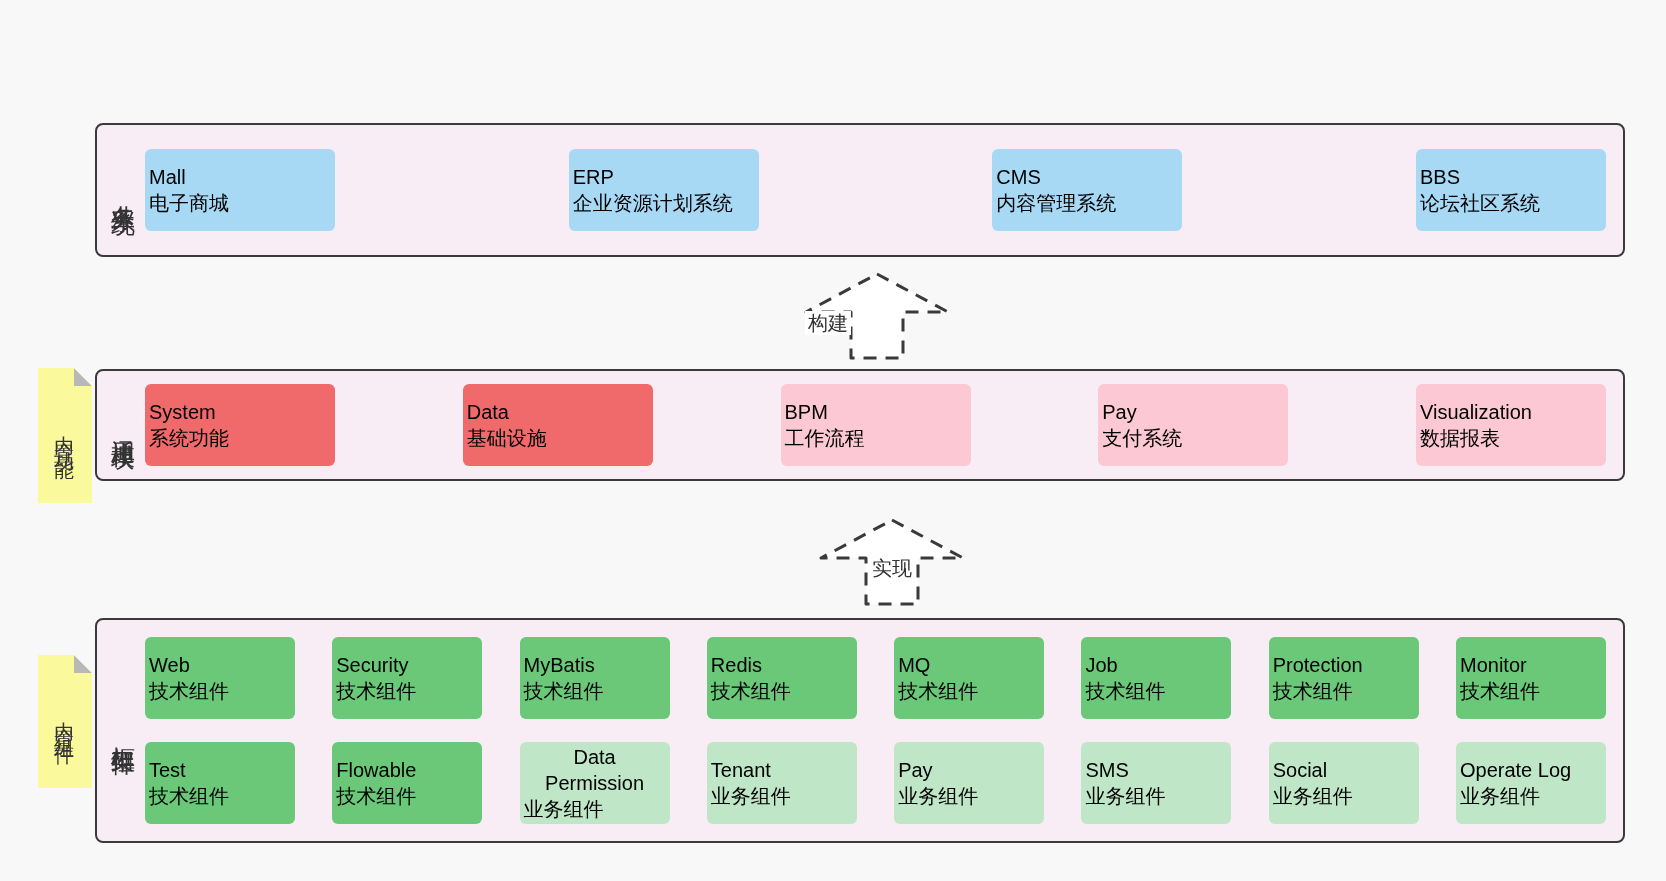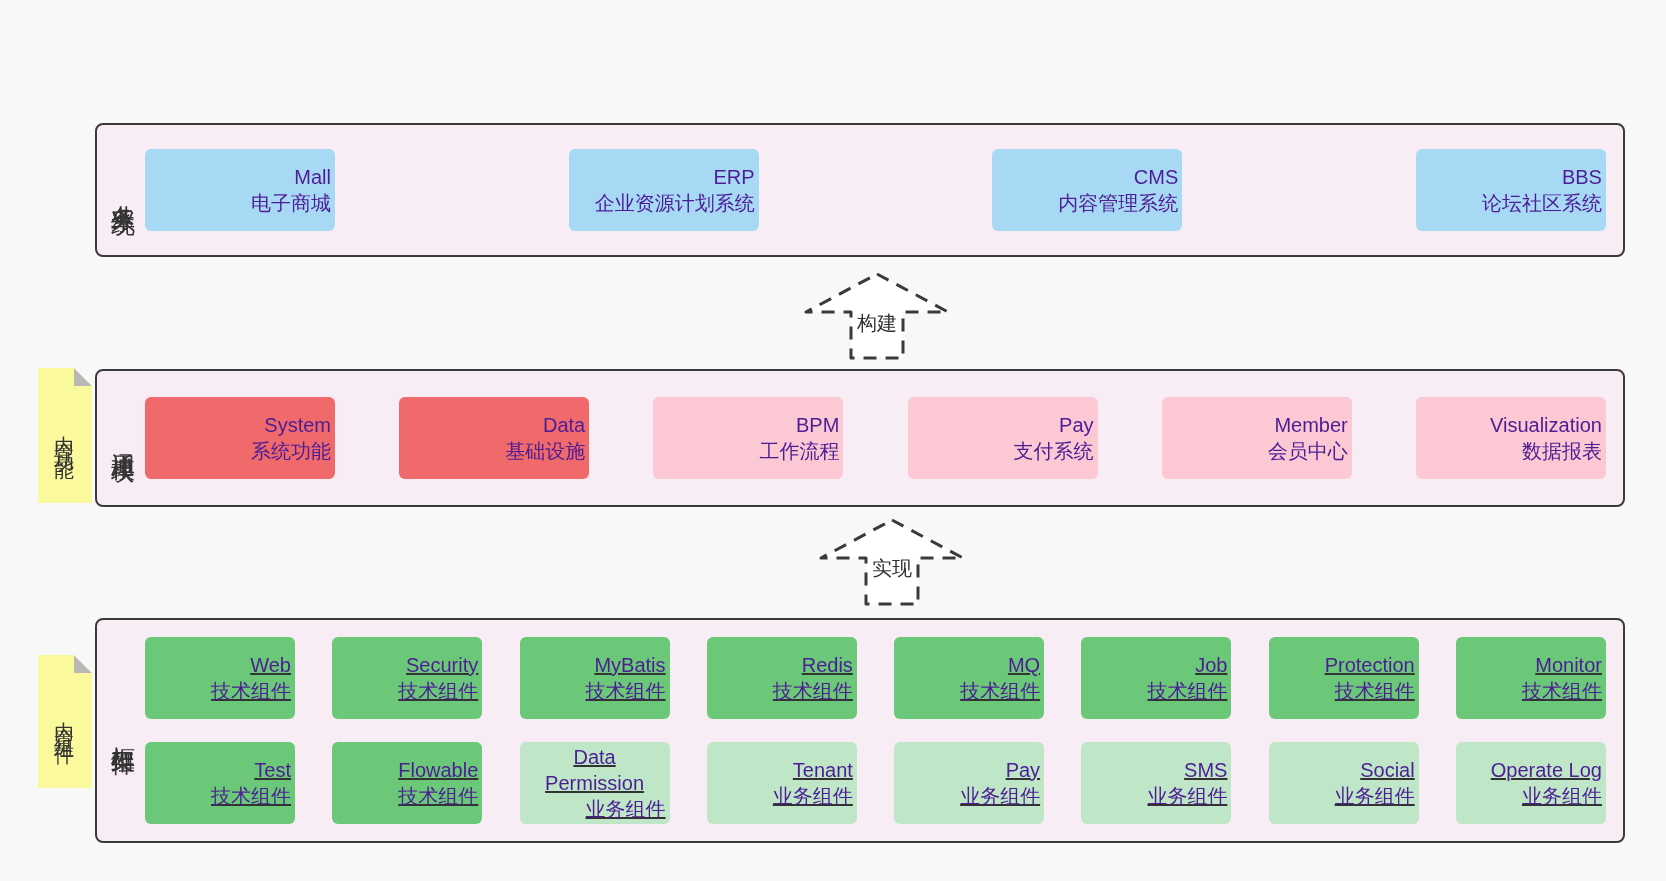--- a/index.html
+++ b/index.html
@@ -12,26 +12,26 @@
     box-sizing:border-box;display:flex;align-items:center;
     padding:0 17px 0 4px;
   }
   .layer-label{
     writing-mode:vertical-rl;text-orientation:upright;
     font-size:24px;letter-spacing:2px;color:#333;
     width:44px;text-align:center;display:flex;align-items:center;justify-content:center;
     flex:0 0 44px;
   }
   .row{flex:1;display:flex;justify-content:space-between;align-items:center;}
-  .rows{flex:1;display:flex;flex-direction:column;gap:23px;text-decoration:underline;}
+  .rows{flex:1;display:flex;flex-direction:column;gap:23px;}
 
   .box{
     border-radius:6px;display:flex;flex-direction:column;
-    align-items:flex-end;justify-content:center;text-align:center;
-    font-size:20px;line-height:26px;color:#4c1d95;
+    align-items:flex-start;justify-content:center;text-align:center;
+    font-size:20px;line-height:26px;color:#000000;
     height:82px;box-sizing:border-box;padding:2px 4px;
   }
   .w190{width:190px;}
   .w150{width:150px;}
   .blue{background:#a7d9f5;}
   .red{background:#f0696b;}
   .pink{background:#fbc8d3;}
   .green{background:#6ac878;}
   .lightgreen{background:#bee6c7;}
 
@@ -80,51 +80,47 @@
       <div class="box blue w190">
         <span>BBS</span>
         <span>论坛社区系统</span>
       </div>
     </div>
   </div>
 
   <svg class="arrow" style="left:802px;top:271px;" viewBox="0 0 150 90">
     <path d="M75 3 L146 41 L101 41 L101 87 L49 87 L49 41 L4 41 Z"></path>
   </svg>
-  <div class="arrow-label" style="left:877px;top:311px;">构建</div>
+  <div class="arrow-label" style="left:828px;top:311px;">构建</div>
 
   <div class="sticky" style="top:368px;height:135px;">
     <span class="fold"></span>
     <span class="sticky-text">内置功能</span>
   </div>
 
-  <div class="panel" style="top:369px;height:138px;">
+  <div class="panel" style="top:369px;height:112px;">
     <div class="layer-label">通用模块</div>
     <div class="row">
       <div class="box red w190">
         <span>System</span>
         <span>系统功能</span>
       </div>
       <div class="box red w190">
         <span>Data</span>
         <span>基础设施</span>
       </div>
       <div class="box pink w190">
         <span>BPM</span>
         <span>工作流程</span>
       </div>
       <div class="box pink w190">
         <span>Pay</span>
         <span>支付系统</span>
       </div>
       <div class="box pink w190">
-        <span>Member</span>
-        <span>会员中心</span>
-      </div>
-      <div class="box pink w190">
         <span>Visualization</span>
         <span>数据报表</span>
       </div>
     </div>
   </div>
 
   <svg class="arrow" style="left:817px;top:517px;" viewBox="0 0 150 90">
     <path d="M75 3 L146 41 L101 41 L101 87 L49 87 L49 41 L4 41 Z"></path>
   </svg>
   <div class="arrow-label" style="left:892px;top:556px;">实现</div>

